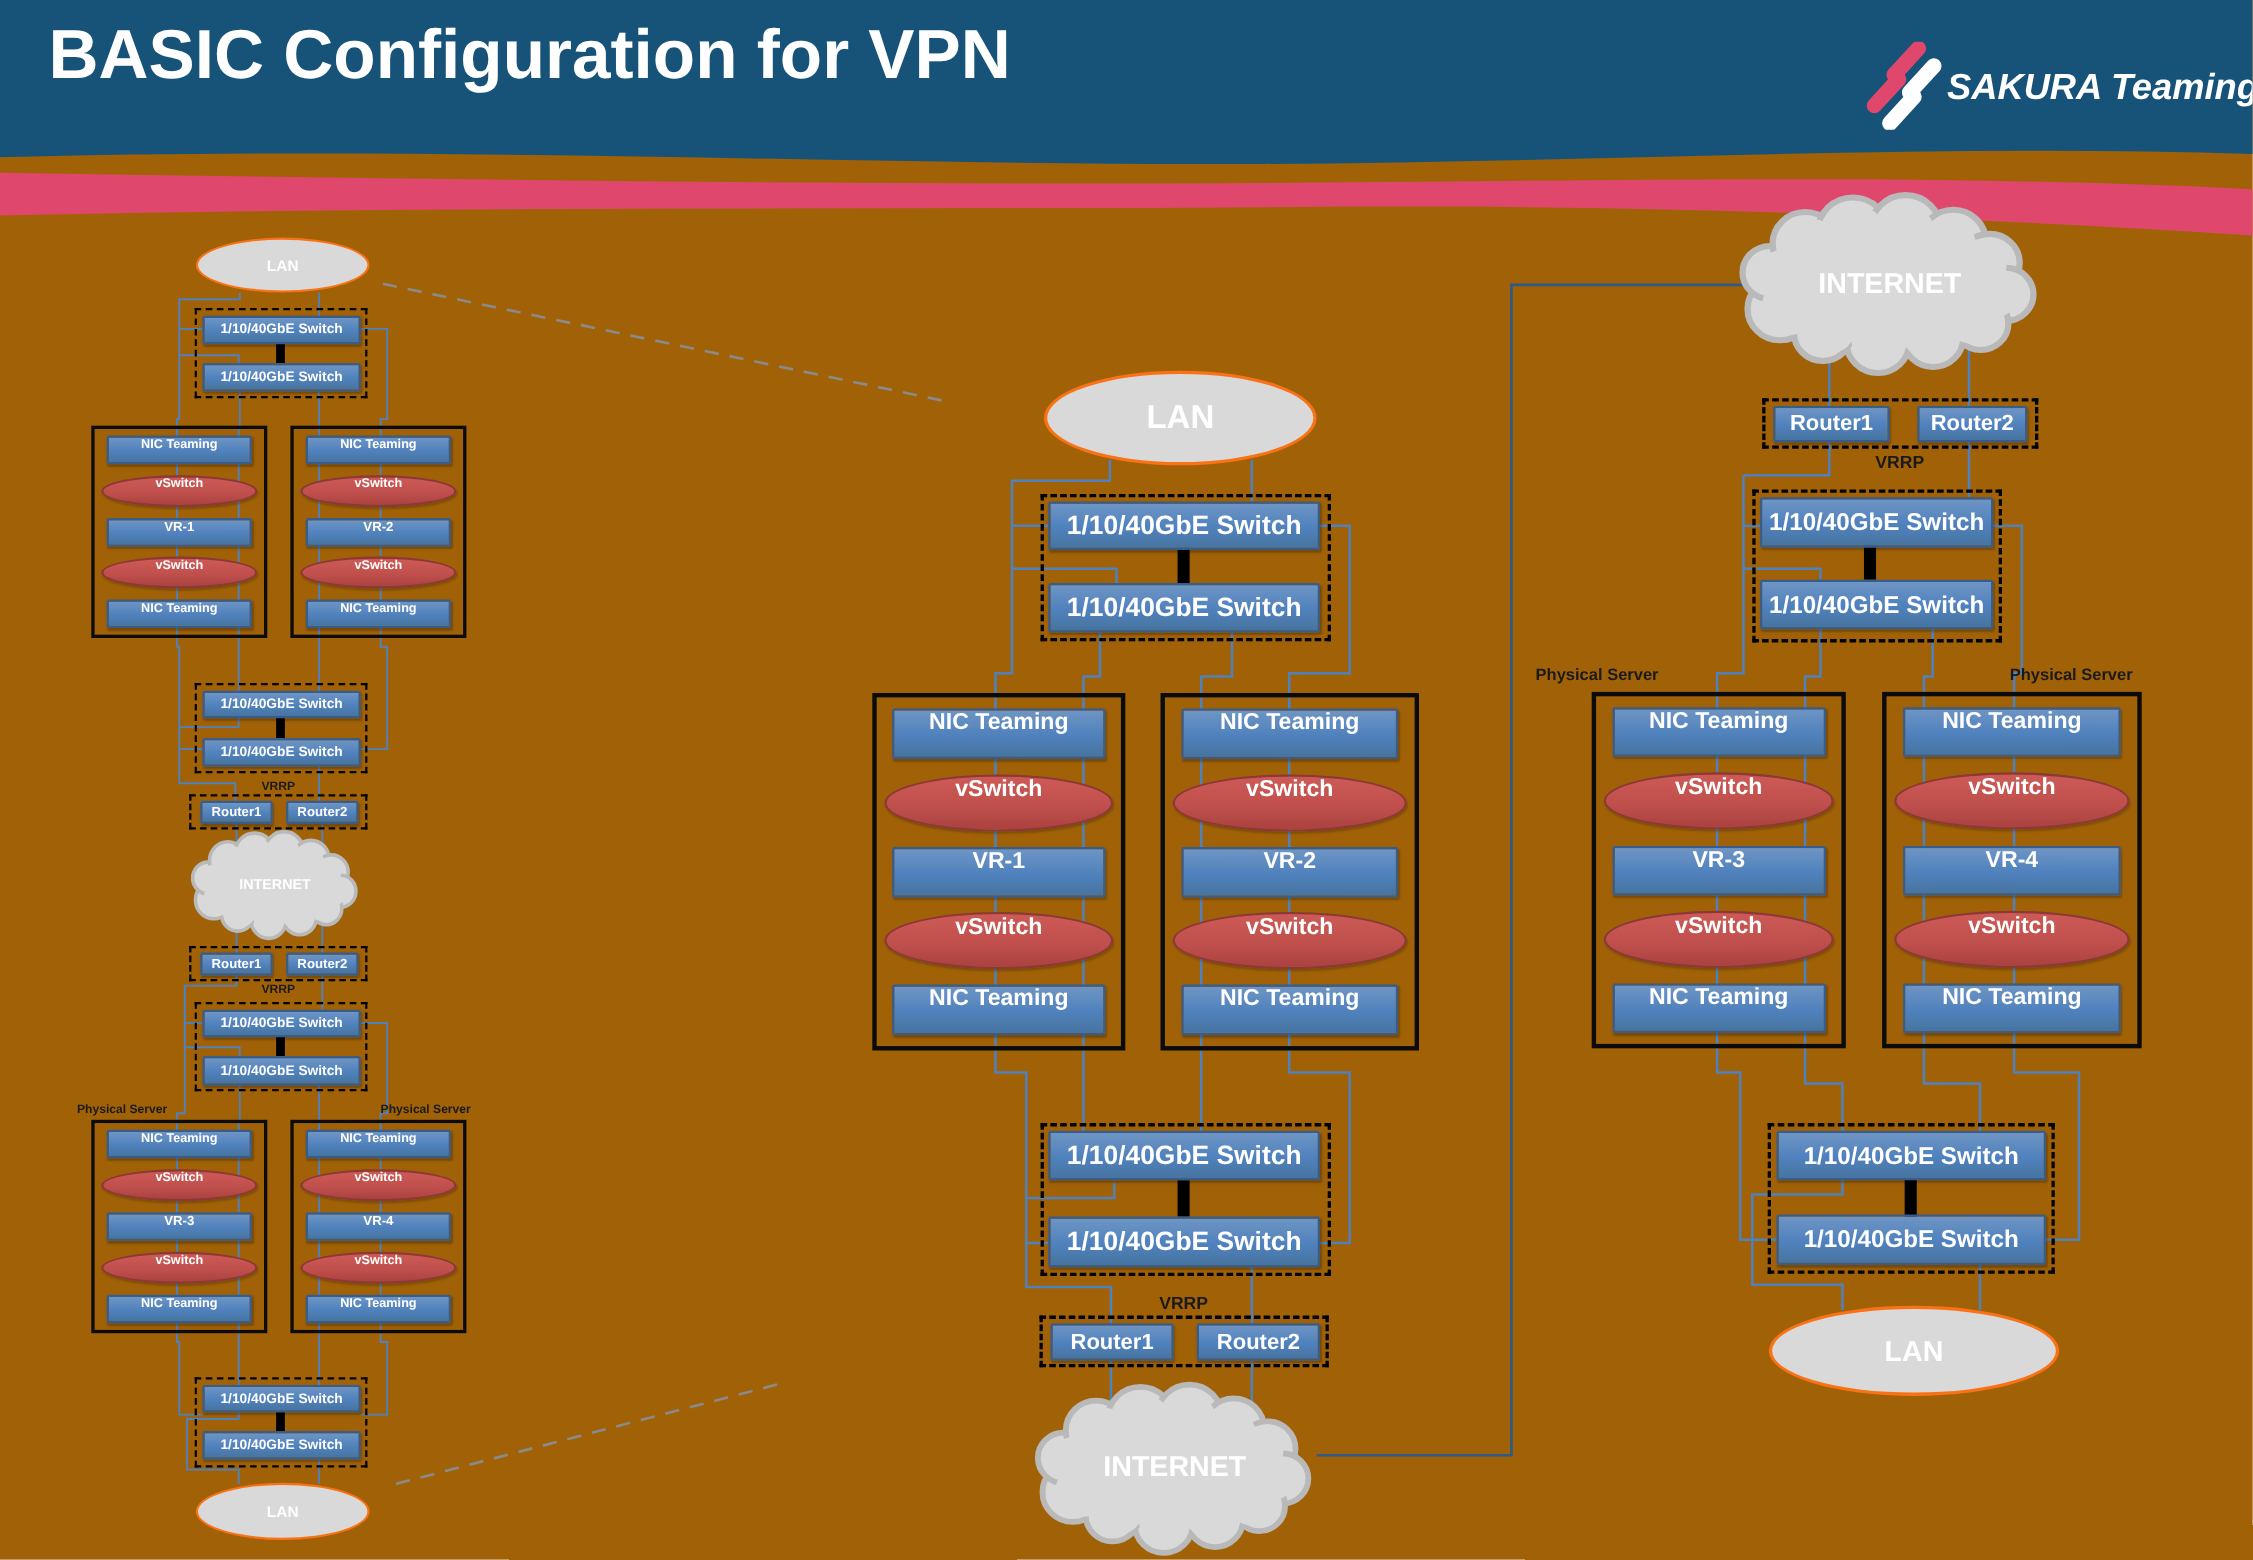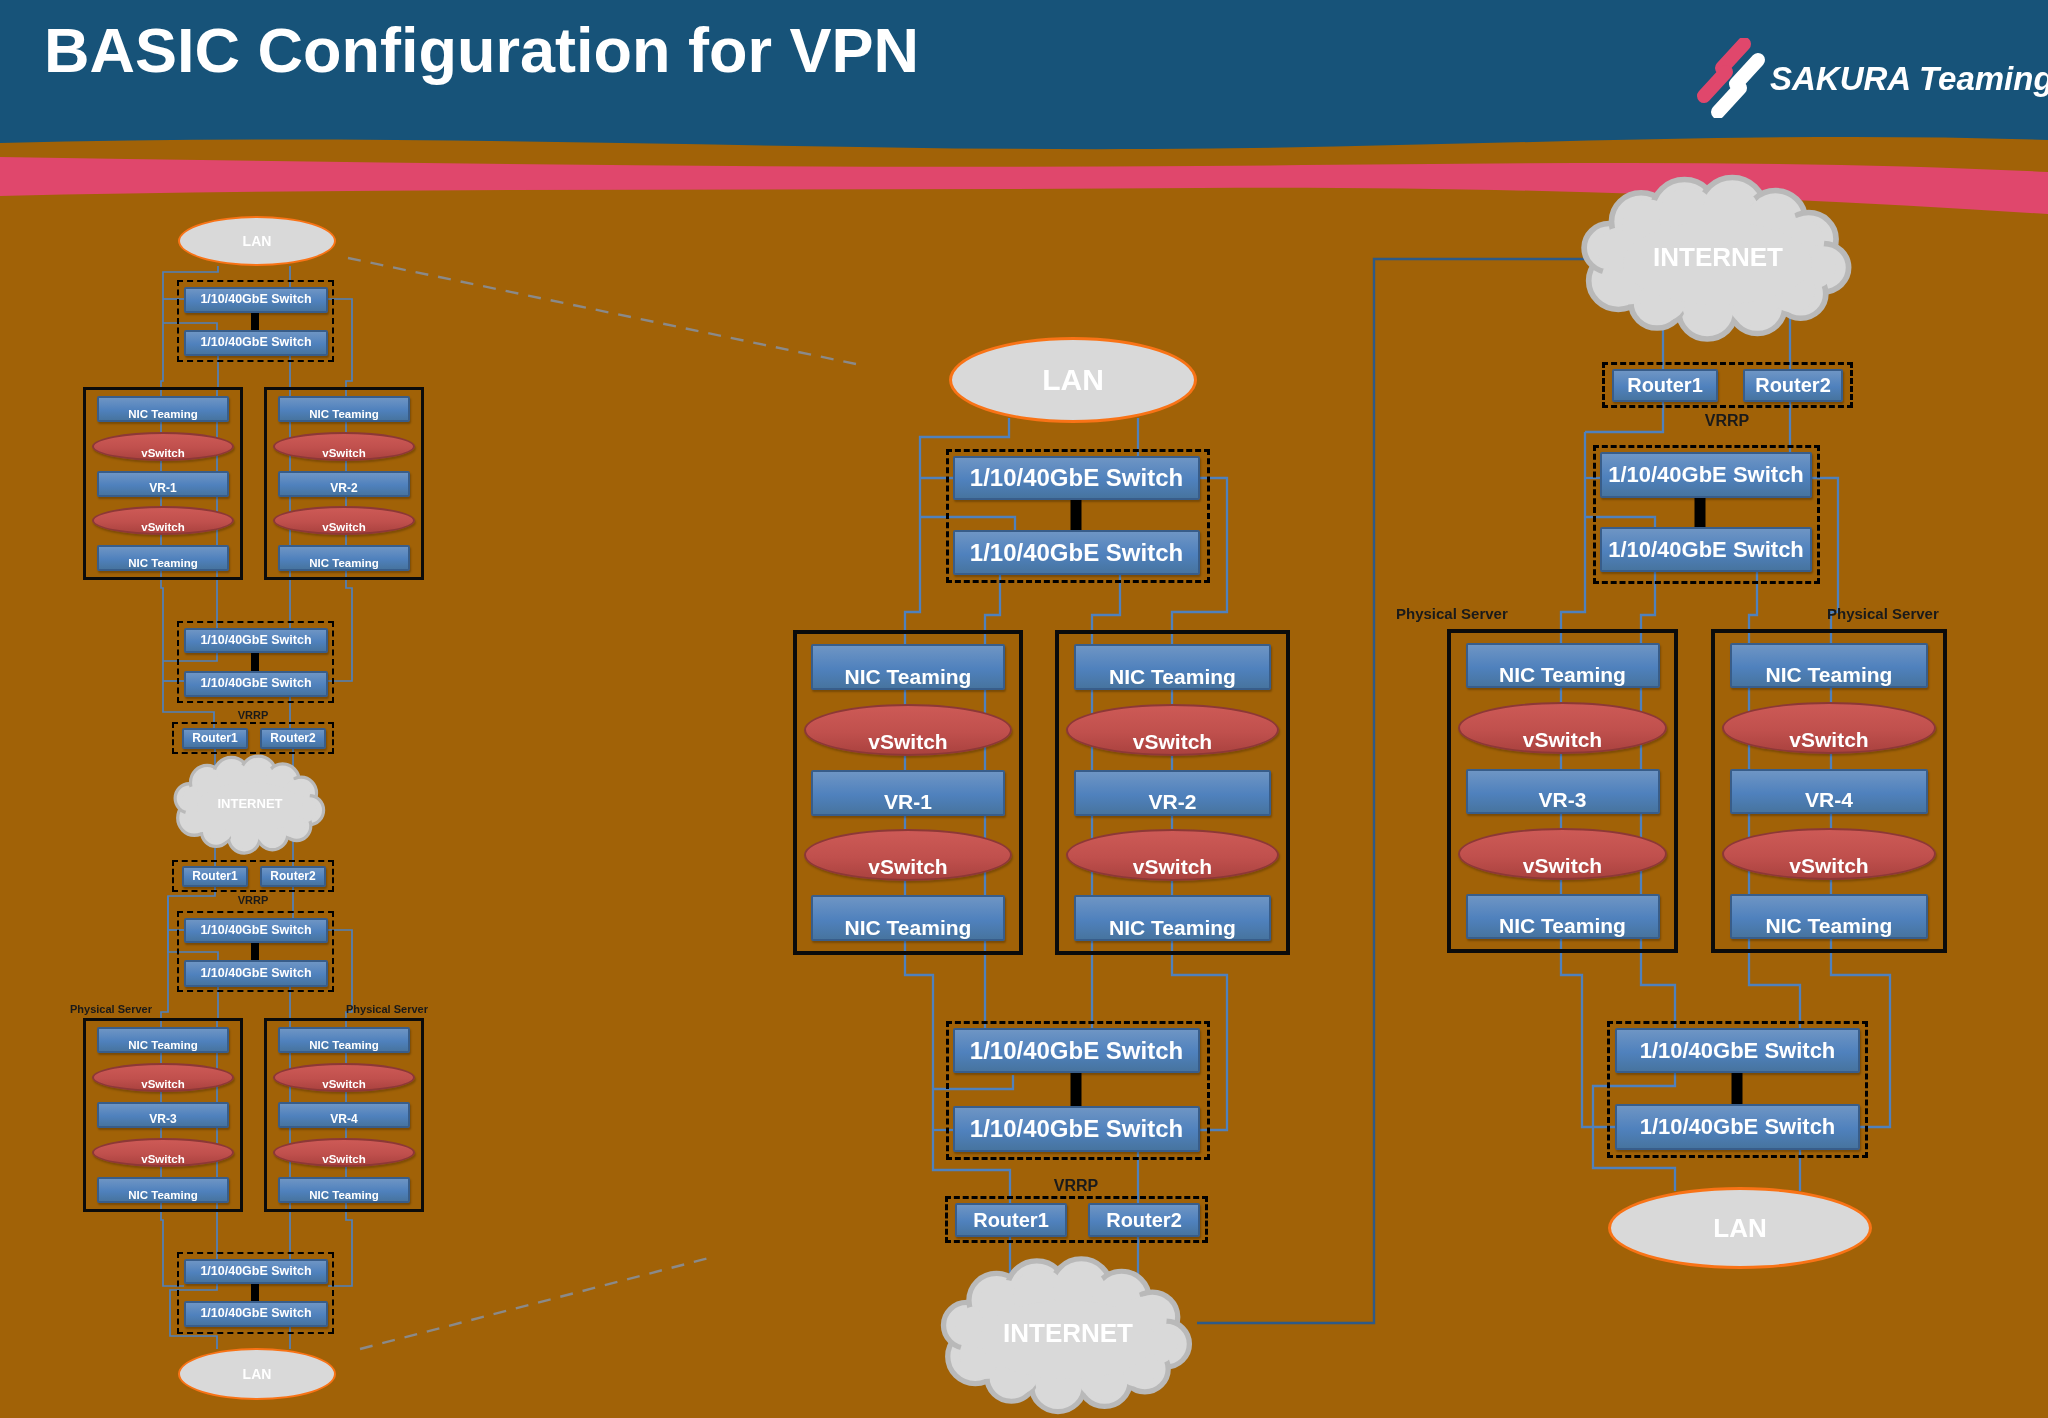--- a/index.html
+++ b/index.html
@@ -14,21 +14,21 @@
   .red{background:linear-gradient(180deg,#cd5a56 0%,#c0504d 55%,#aa423f 100%);
        border:2px solid #8c3836;color:#fff;font-weight:700;border-radius:50%;
        box-shadow:1px 2px 2px rgba(0,0,0,0.22);}
   .grayellipse{background:#d9d9d9;border:3px solid #f97316;border-radius:50%;
                color:#fff;font-weight:700;}
   .dashedbox{border:3px dashed #000;background:transparent;}
   .dashedbox.thin{border-width:2px;}
   .srv{position:absolute;z-index:2;box-sizing:border-box;border:4px solid #0b0b0b;background:transparent;
        display:flex;flex-direction:column;justify-content:space-between;align-items:center;}
   .srv.small{border-width:3px;}
-  .srv .row{box-sizing:border-box;display:flex;align-items:flex-end;justify-content:center;}
+  .srv .row{box-sizing:border-box;display:flex;align-items:flex-start;justify-content:center;}
   .lbl{position:absolute;z-index:3;color:#1a1a1a;font-weight:700;display:flex;align-items:center;justify-content:center;}
   #title{position:absolute;z-index:3;left:44px;top:14px;color:#fff;font-weight:800;
          font-size:63px;letter-spacing:0px;font-family:"Liberation Sans",sans-serif;}
   #brand{position:absolute;z-index:3;left:1692px;top:38px;width:320px;height:80px;}
   #brandText{position:absolute;left:78px;top:22px;color:#fff;font-size:33px;font-style:italic;white-space:nowrap;}
   #brandText b{font-weight:800;}
   .cloudlabel{position:absolute;z-index:3;color:#fff;font-weight:700;text-align:center;}
 </style>
 </head>
 <body>

